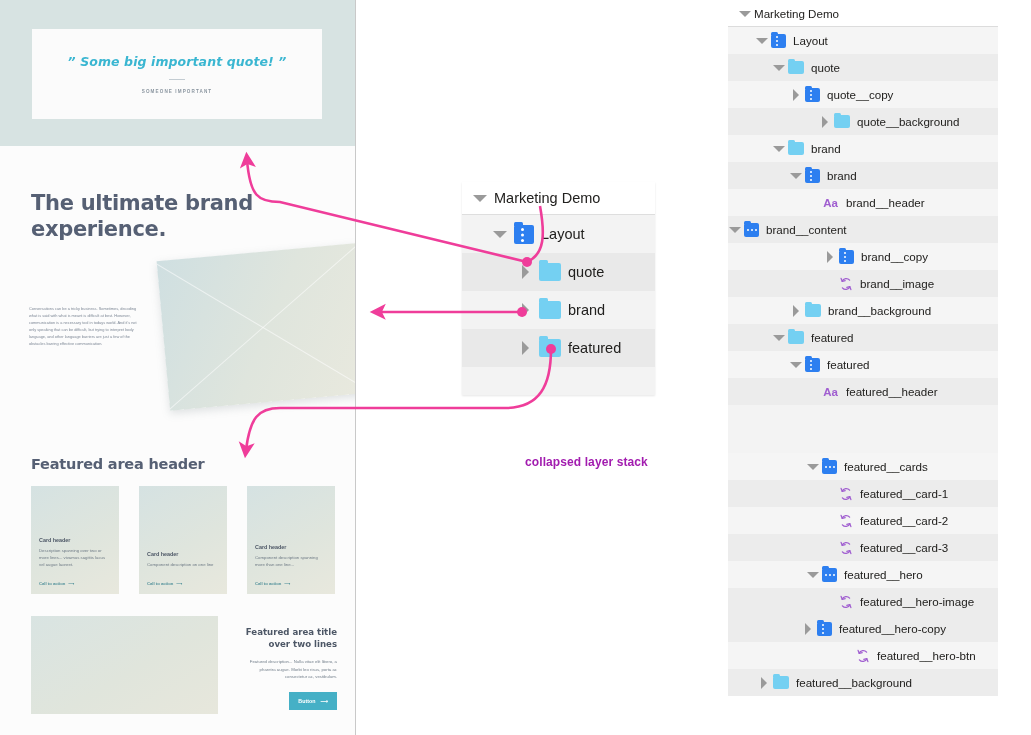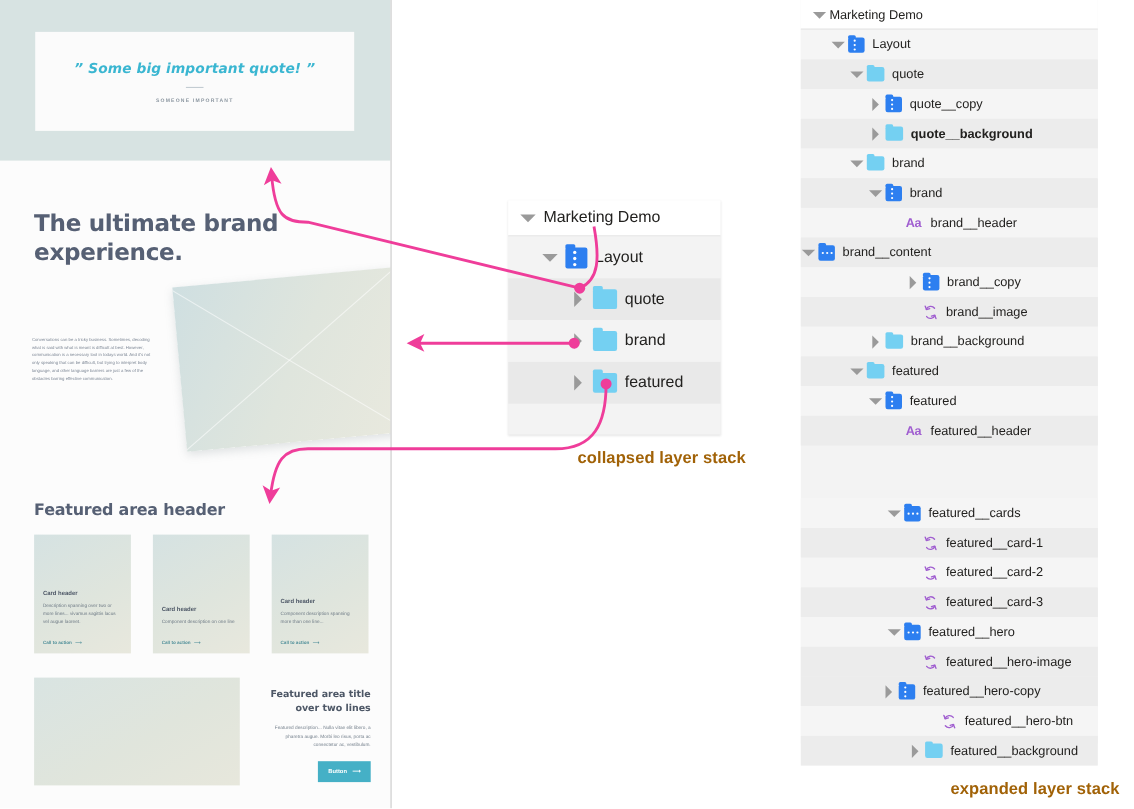--- a/index.html
+++ b/index.html
@@ -101,22 +101,22 @@
   .hero-desc { margin-top: 8px; font-size: 4.3px; line-height:1.68; color:#737f8b; }
   .hero-btn {
     margin-top: 12px; display:inline-flex; align-items:center; gap:5px;
     background:#45b0c6; color:#fff; font-size:5.3px; font-weight:bold;
     padding: 6px 9px;
   }
 
   
   #annot { position:absolute; left:0; top:0; width:1031px; height:735px; pointer-events:none; }
   .pink-label {
-    position:absolute; color:#a16207; font-weight:bold; font-size:15px;
-    font-family:"Liberation Sans", sans-serif; letter-spacing:.1px;
+    position:absolute; color:#a21caf; font-weight:bold; font-size:12px;
+    font-family:"Liberation Sans", sans-serif; letter-spacing:.1px;margin-top:47px;
   }
   #label-collapsed { left:525px; top:408px; }
   #label-expanded  { left:864px; top:709px; }
 
   
   #collapsed {
     position:absolute; left:462px; top:182px; width:193px; height:213px;
     background:#f3f3f3; box-shadow: 0 1px 2px rgba(0,0,0,.10);
     font-size:14.5px; color:#22211f;
   }
@@ -310,21 +310,21 @@
         <span class="ic folder"></span>
         <span class="lbl">quote</span>
       </div>
       <div class="row even" style="padding-left: 61px;">
         <span class="tw right"></span>
         <span class="ic vgroup">
           <i></i>
         </span>
         <span class="lbl">quote__copy</span>
       </div>
-      <div class="row odd" style="padding-left: 61px; font-weight: bold;">
+      <div class="row odd" style="padding-left: 90px;">
         <span class="tw right"></span>
         <span class="ic folder"></span>
         <span class="lbl">quote__background</span>
       </div>
       <div class="row even" style="padding-left: 44px;">
         <span class="tw down"></span>
         <span class="ic folder"></span>
         <span class="lbl">brand</span>
       </div>
       <div class="row odd" style="padding-left: 61px;">
@@ -461,21 +461,21 @@
         <span class="ic symbol">
           <svg width="14" height="14" viewBox="0 0 14 14">
             <path d="M3.1 4.2 A4.4 4.4 0 0 1 10.6 3.2" fill="none" stroke="#a05ed0" stroke-width="1.25" stroke-linecap="round"></path>
             <path d="M10.9 9.8 A4.4 4.4 0 0 1 3.4 10.8" fill="none" stroke="#a05ed0" stroke-width="1.25" stroke-linecap="round"></path>
             <path d="M2.1 1.4 L3.3 4.4 L6.2 3.6" fill="none" stroke="#a05ed0" stroke-width="1.25" stroke-linecap="round" stroke-linejoin="round"></path>
             <path d="M11.9 12.6 L10.7 9.6 L7.8 10.4" fill="none" stroke="#a05ed0" stroke-width="1.25" stroke-linecap="round" stroke-linejoin="round"></path>
           </svg>
         </span>
         <span class="lbl">featured__hero-btn</span>
       </div>
-      <div class="row odd" style="padding-left: 97px;">
+      <div class="row odd" style="padding-left: 29px;">
         <span class="tw right"></span>
         <span class="ic folder"></span>
         <span class="lbl">featured__background</span>
       </div>
     </div>
 
   <svg id="annot" viewBox="0 0 1031 735" width="1031" height="735">
     <defs>
       <marker id="ah" markerWidth="7" markerHeight="7" refX="3.4" refY="3.4" orient="auto" markerUnits="strokeWidth">
         <path d="M0.4,0.4 L6.6,3.4 L0.4,6.6 L1.9,3.4 Z" fill="#ef3d9a"></path>

